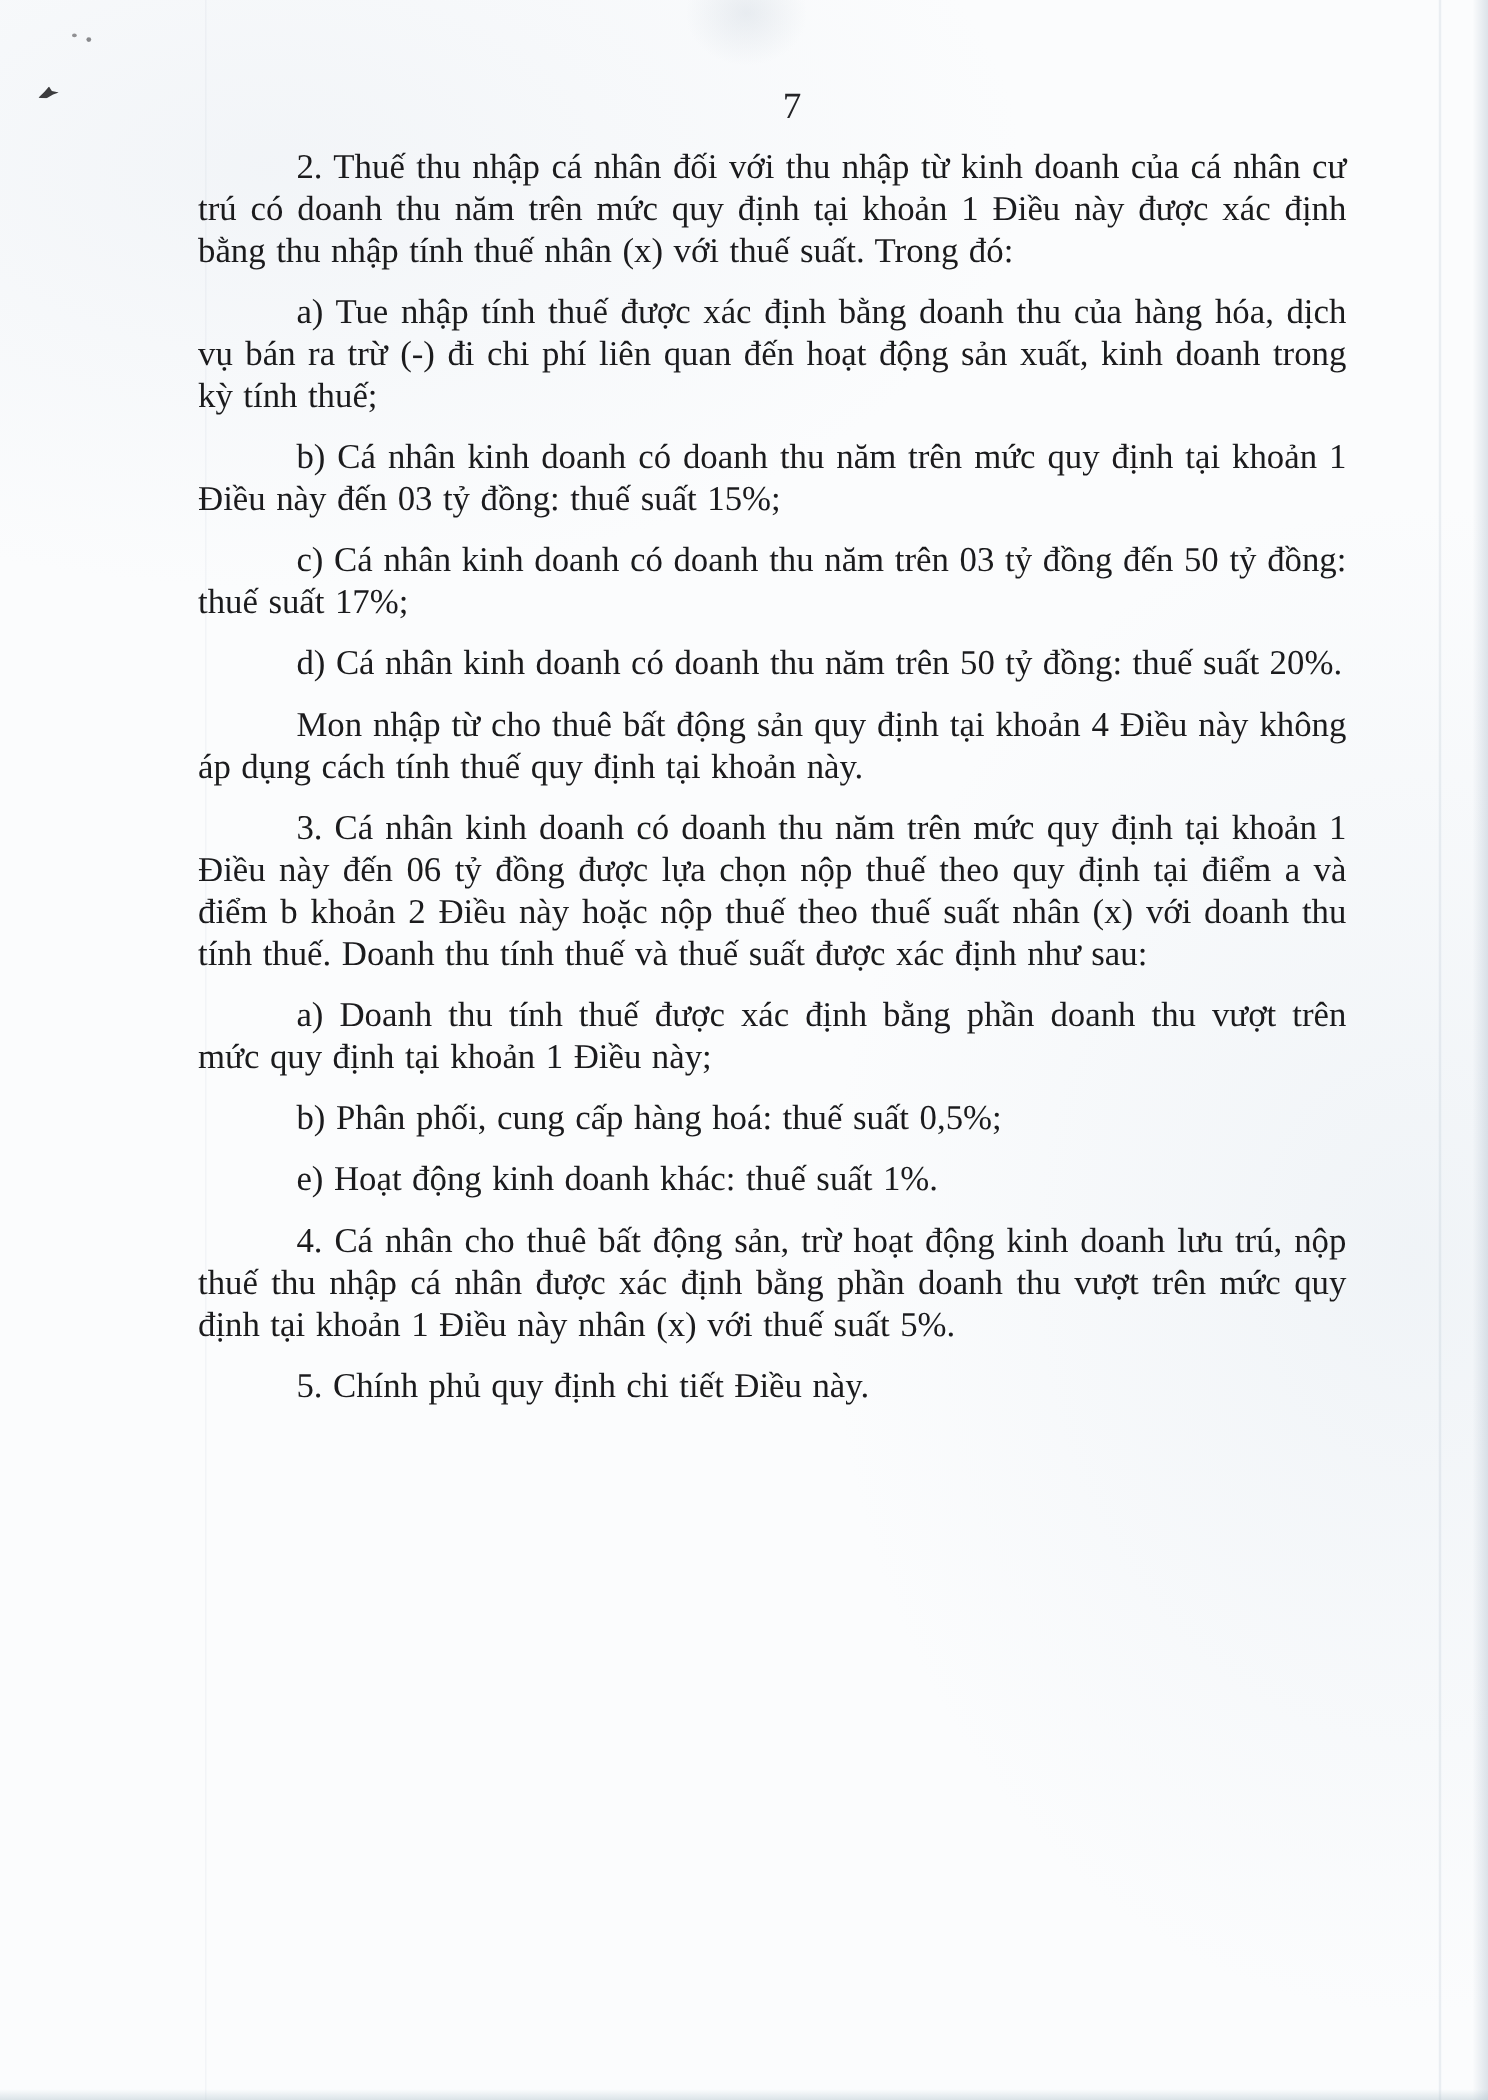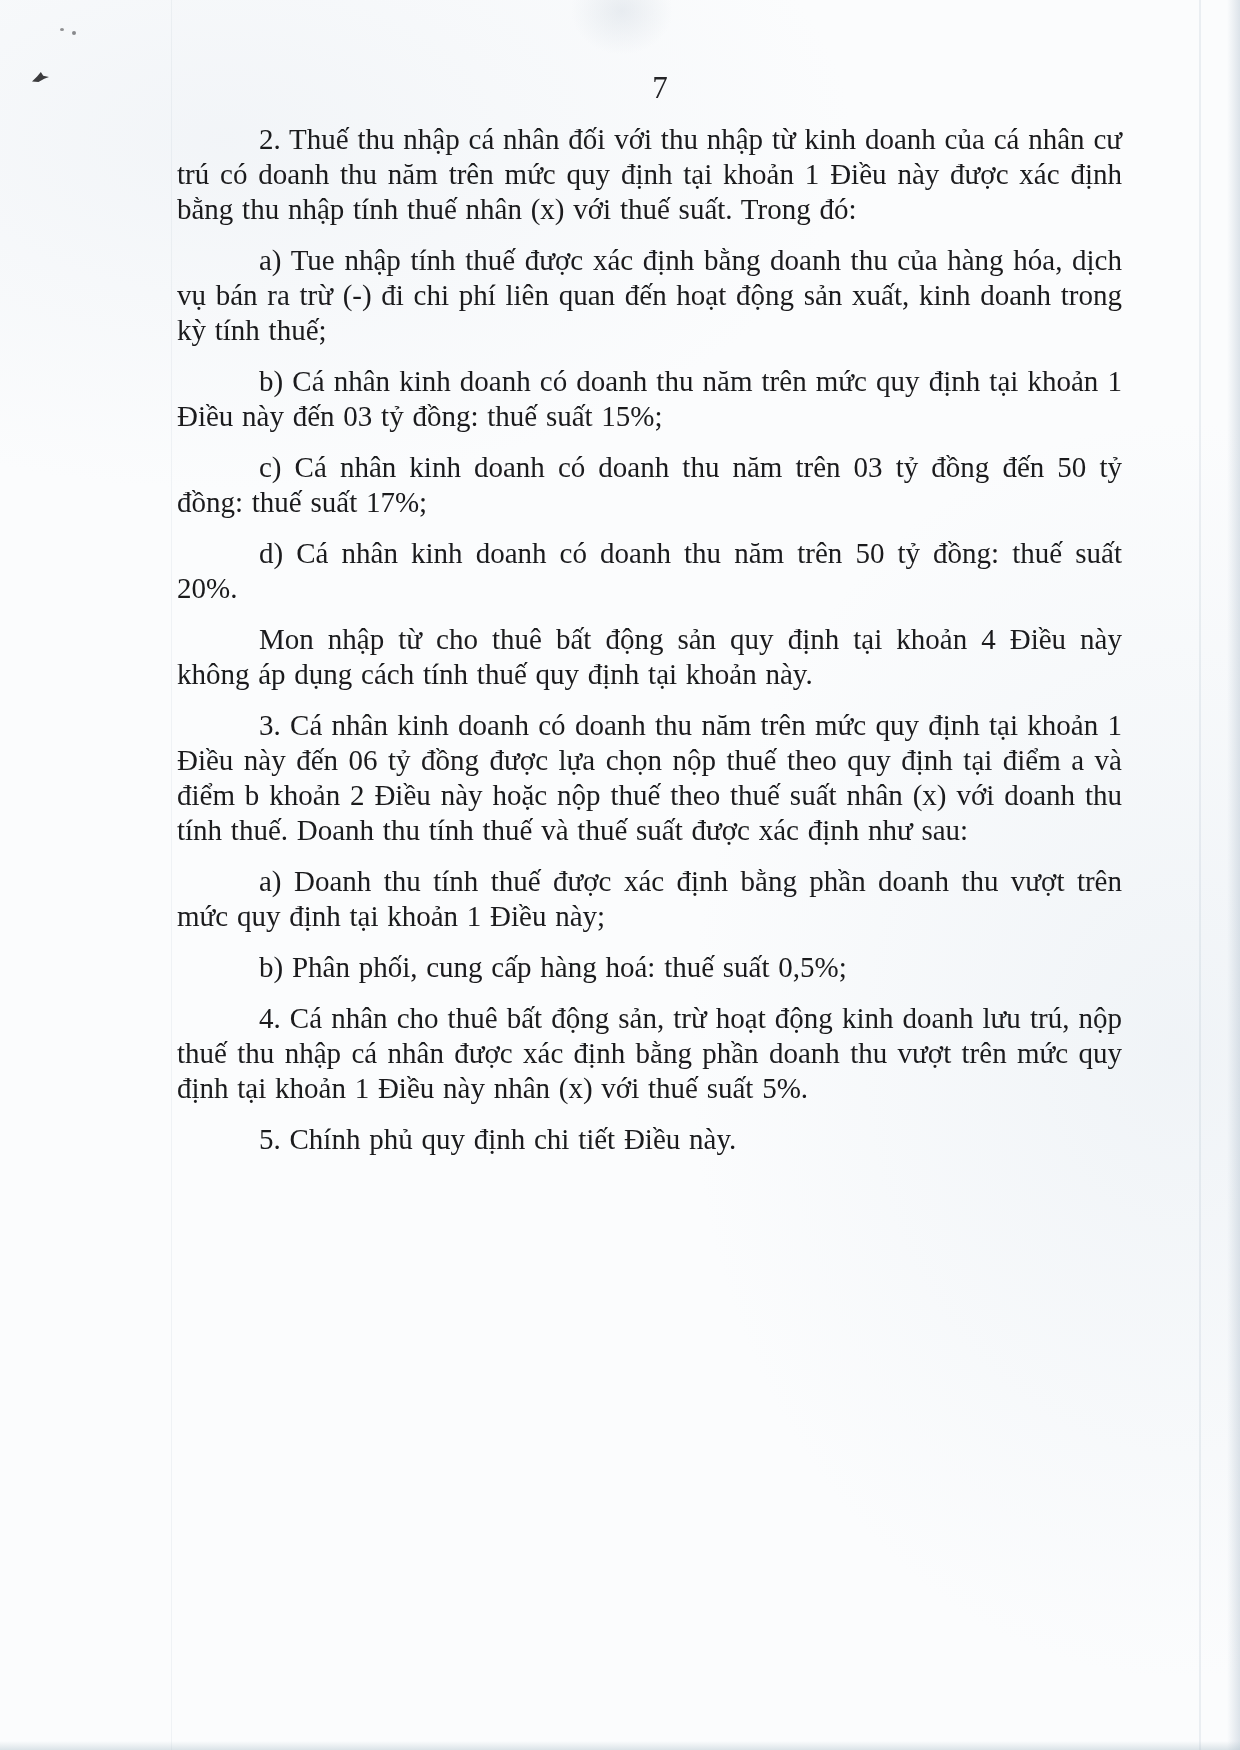--- a/index.html
+++ b/index.html
@@ -32,21 +32,21 @@
   .content {
     position: absolute;
     top: 122px;
     left: 165px;
     width: 957px;
     font-size: 29px;
     line-height: 35px;
     text-align: justify;
   }
   .content p.para {
-    margin: 0 0 16px 12px;
+    margin: 0 0 16px 0;
     text-indent: 82px;
     word-spacing: 1.5px;
   }
   
   .speck {
     position: absolute;
     background: #6d6d70;
     border-radius: 50%;
   }
   .speck.s1 { left: 60px; top: 28px; width: 4px; height: 3px; opacity: .75; }
@@ -104,17 +104,18 @@
   <div class="content">
     <p class="para">2. Thuế thu nhập cá nhân đối với thu nhập từ kinh doanh của cá nhân cư trú có doanh thu năm trên mức quy định tại khoản 1 Điều này được xác định bằng thu nhập tính thuế nhân (x) với thuế suất. Trong đó:</p>
     <p class="para">a) Tue nhập tính thuế được xác định bằng doanh thu của hàng hóa, dịch vụ bán ra trừ (-) đi chi phí liên quan đến hoạt động sản xuất, kinh doanh trong kỳ tính thuế;</p>
     <p class="para">b) Cá nhân kinh doanh có doanh thu năm trên mức quy định tại khoản 1 Điều này đến 03 tỷ đồng: thuế suất 15%;</p>
     <p class="para">c) Cá nhân kinh doanh có doanh thu năm trên 03 tỷ đồng đến 50 tỷ đồng: thuế suất 17%;</p>
     <p class="para">d) Cá nhân kinh doanh có doanh thu năm trên 50 tỷ đồng: thuế suất 20%.</p>
     <p class="para">Mon nhập từ cho thuê bất động sản quy định tại khoản 4 Điều này không áp dụng cách tính thuế quy định tại khoản này.</p>
     <p class="para">3. Cá nhân kinh doanh có doanh thu năm trên mức quy định tại khoản 1 Điều này đến 06 tỷ đồng được lựa chọn nộp thuế theo quy định tại điểm a và điểm b khoản 2 Điều này hoặc nộp thuế theo thuế suất nhân (x) với doanh thu tính thuế. Doanh thu tính thuế và thuế suất được xác định như sau:</p>
     <p class="para">a) Doanh thu tính thuế được xác định bằng phần doanh thu vượt trên mức quy định tại khoản 1 Điều này;</p>
     <p class="para">b) Phân phối, cung cấp hàng hoá: thuế suất 0,5%;</p>
+    <p class="para">e) Hoạt động kinh doanh khác: thuế suất 1%.</p>
     <p class="para">4. Cá nhân cho thuê bất động sản, trừ hoạt động kinh doanh lưu trú, nộp thuế thu nhập cá nhân được xác định bằng phần doanh thu vượt trên mức quy định tại khoản 1 Điều này nhân (x) với thuế suất 5%.</p>
     <p class="para">5. Chính phủ quy định chi tiết Điều này.</p>
   </div>
 
 </div>
 
 </body></html>

